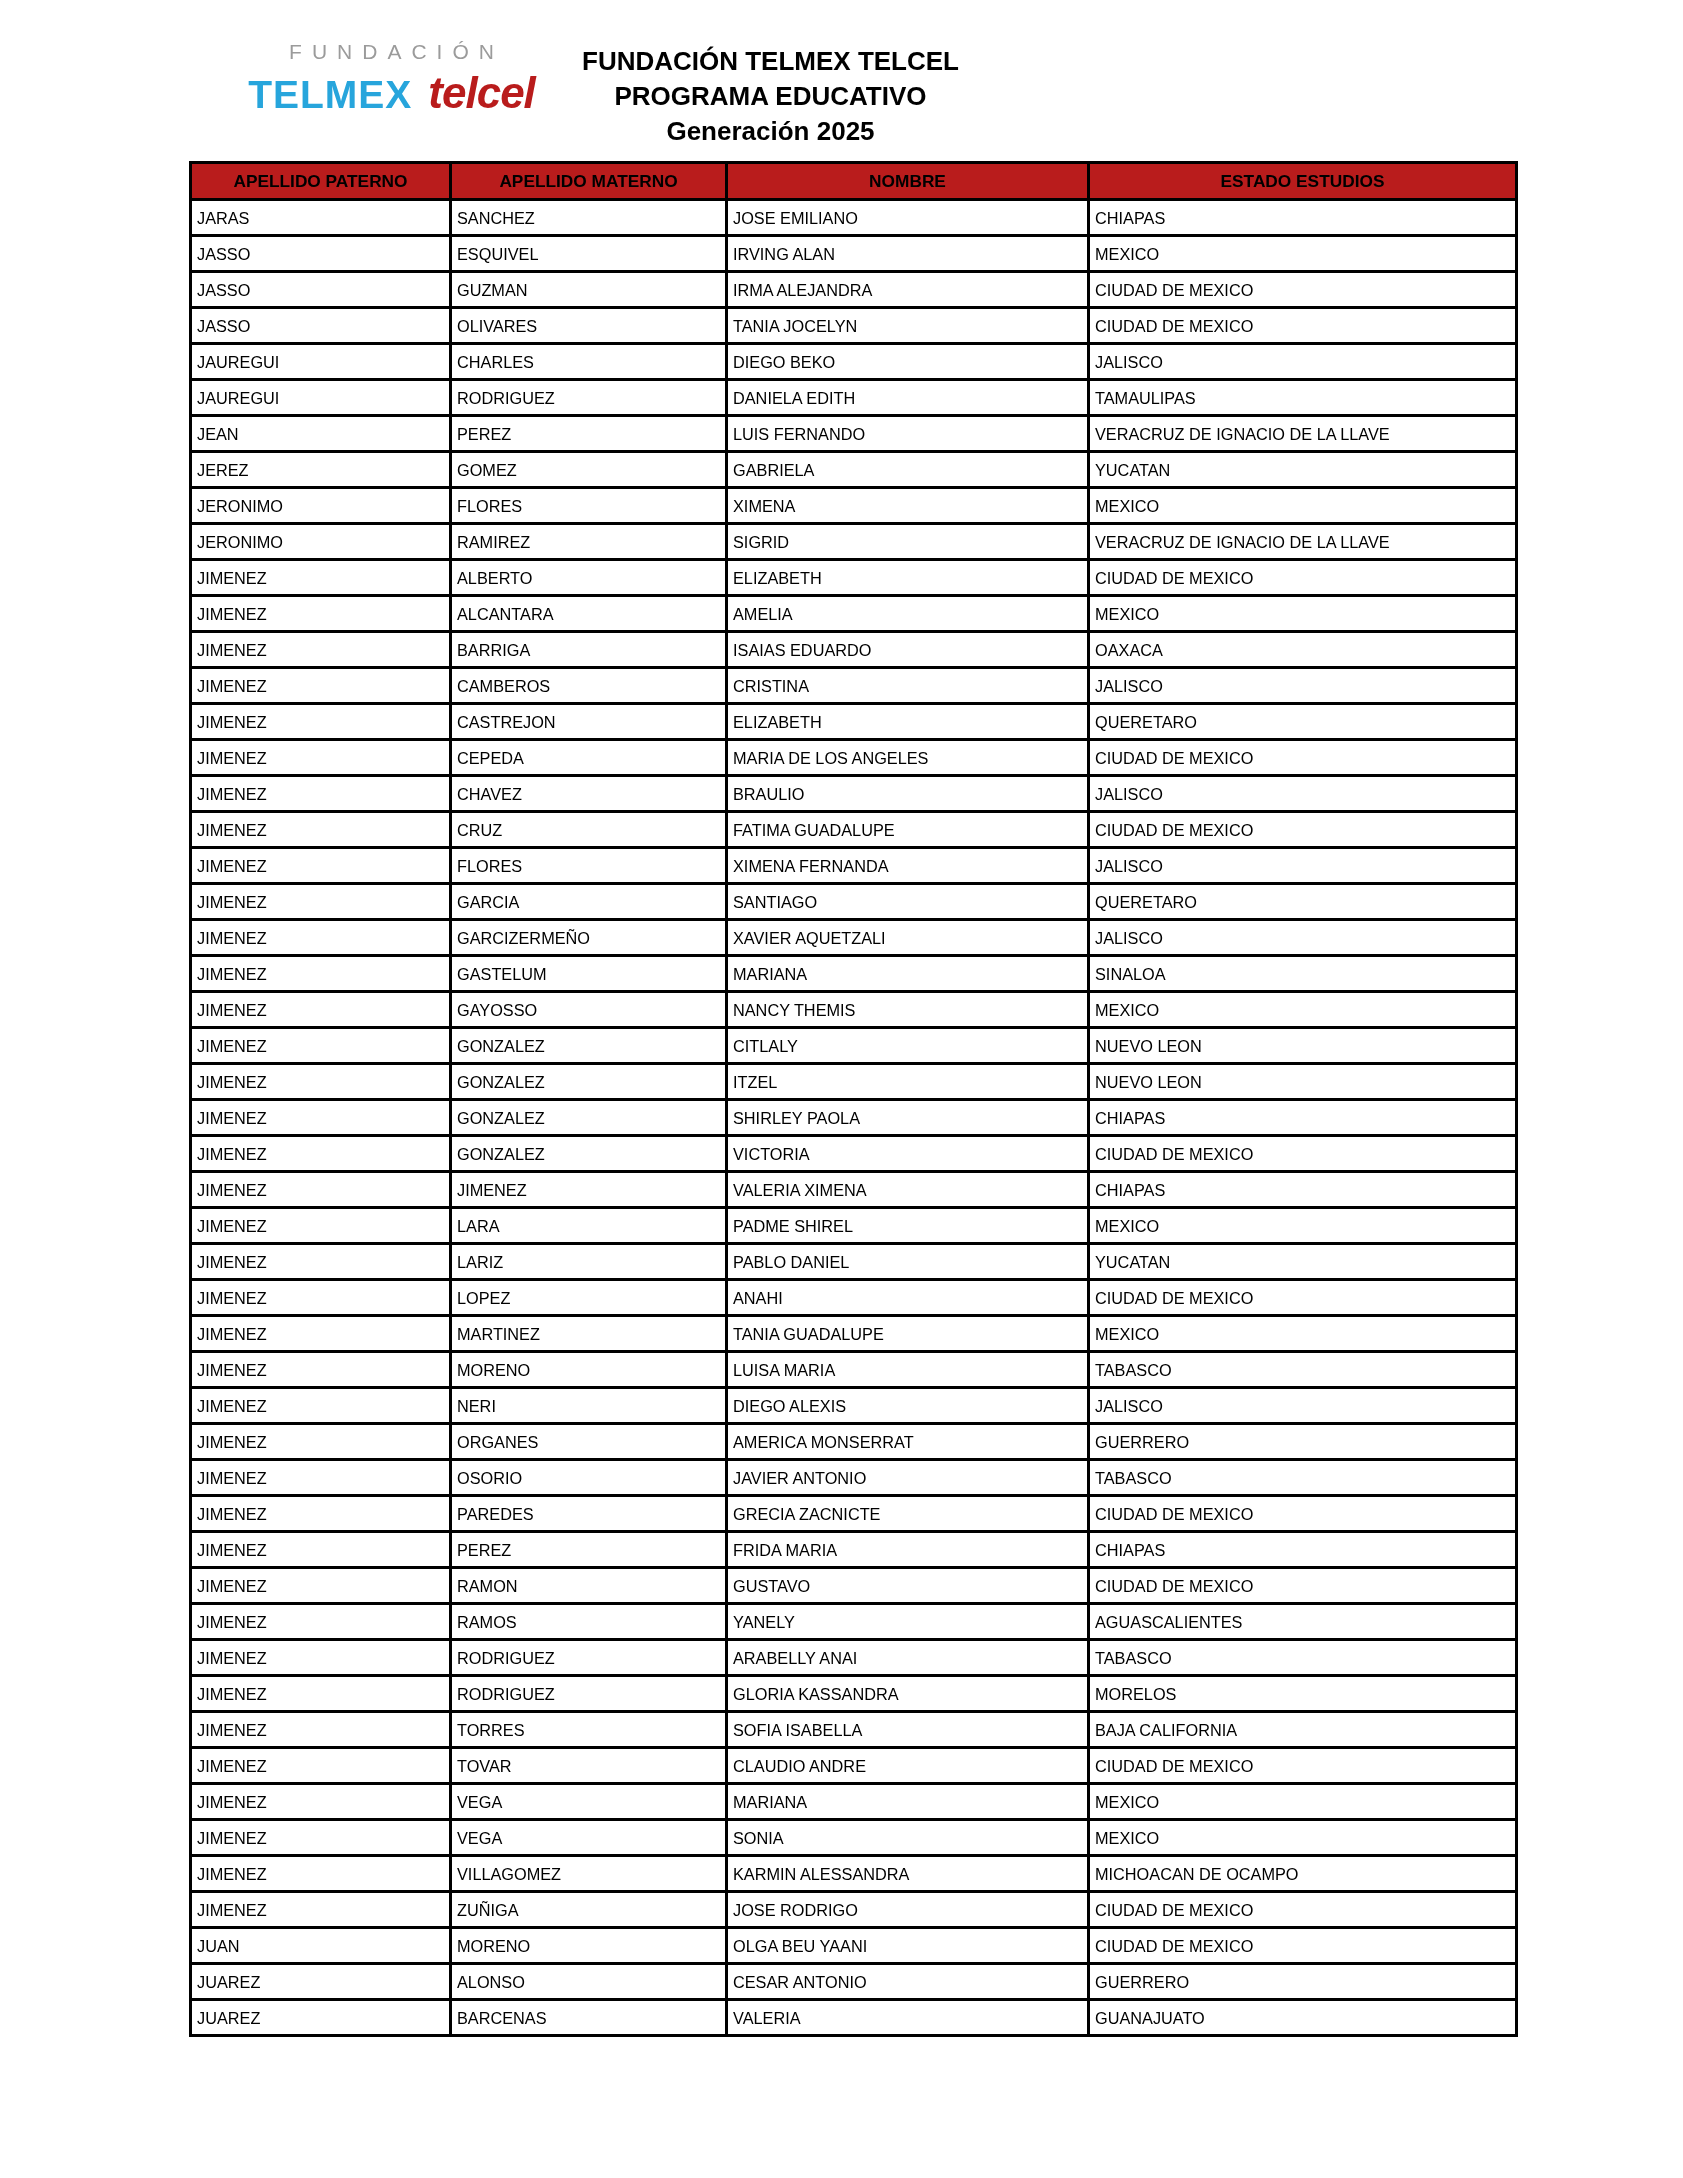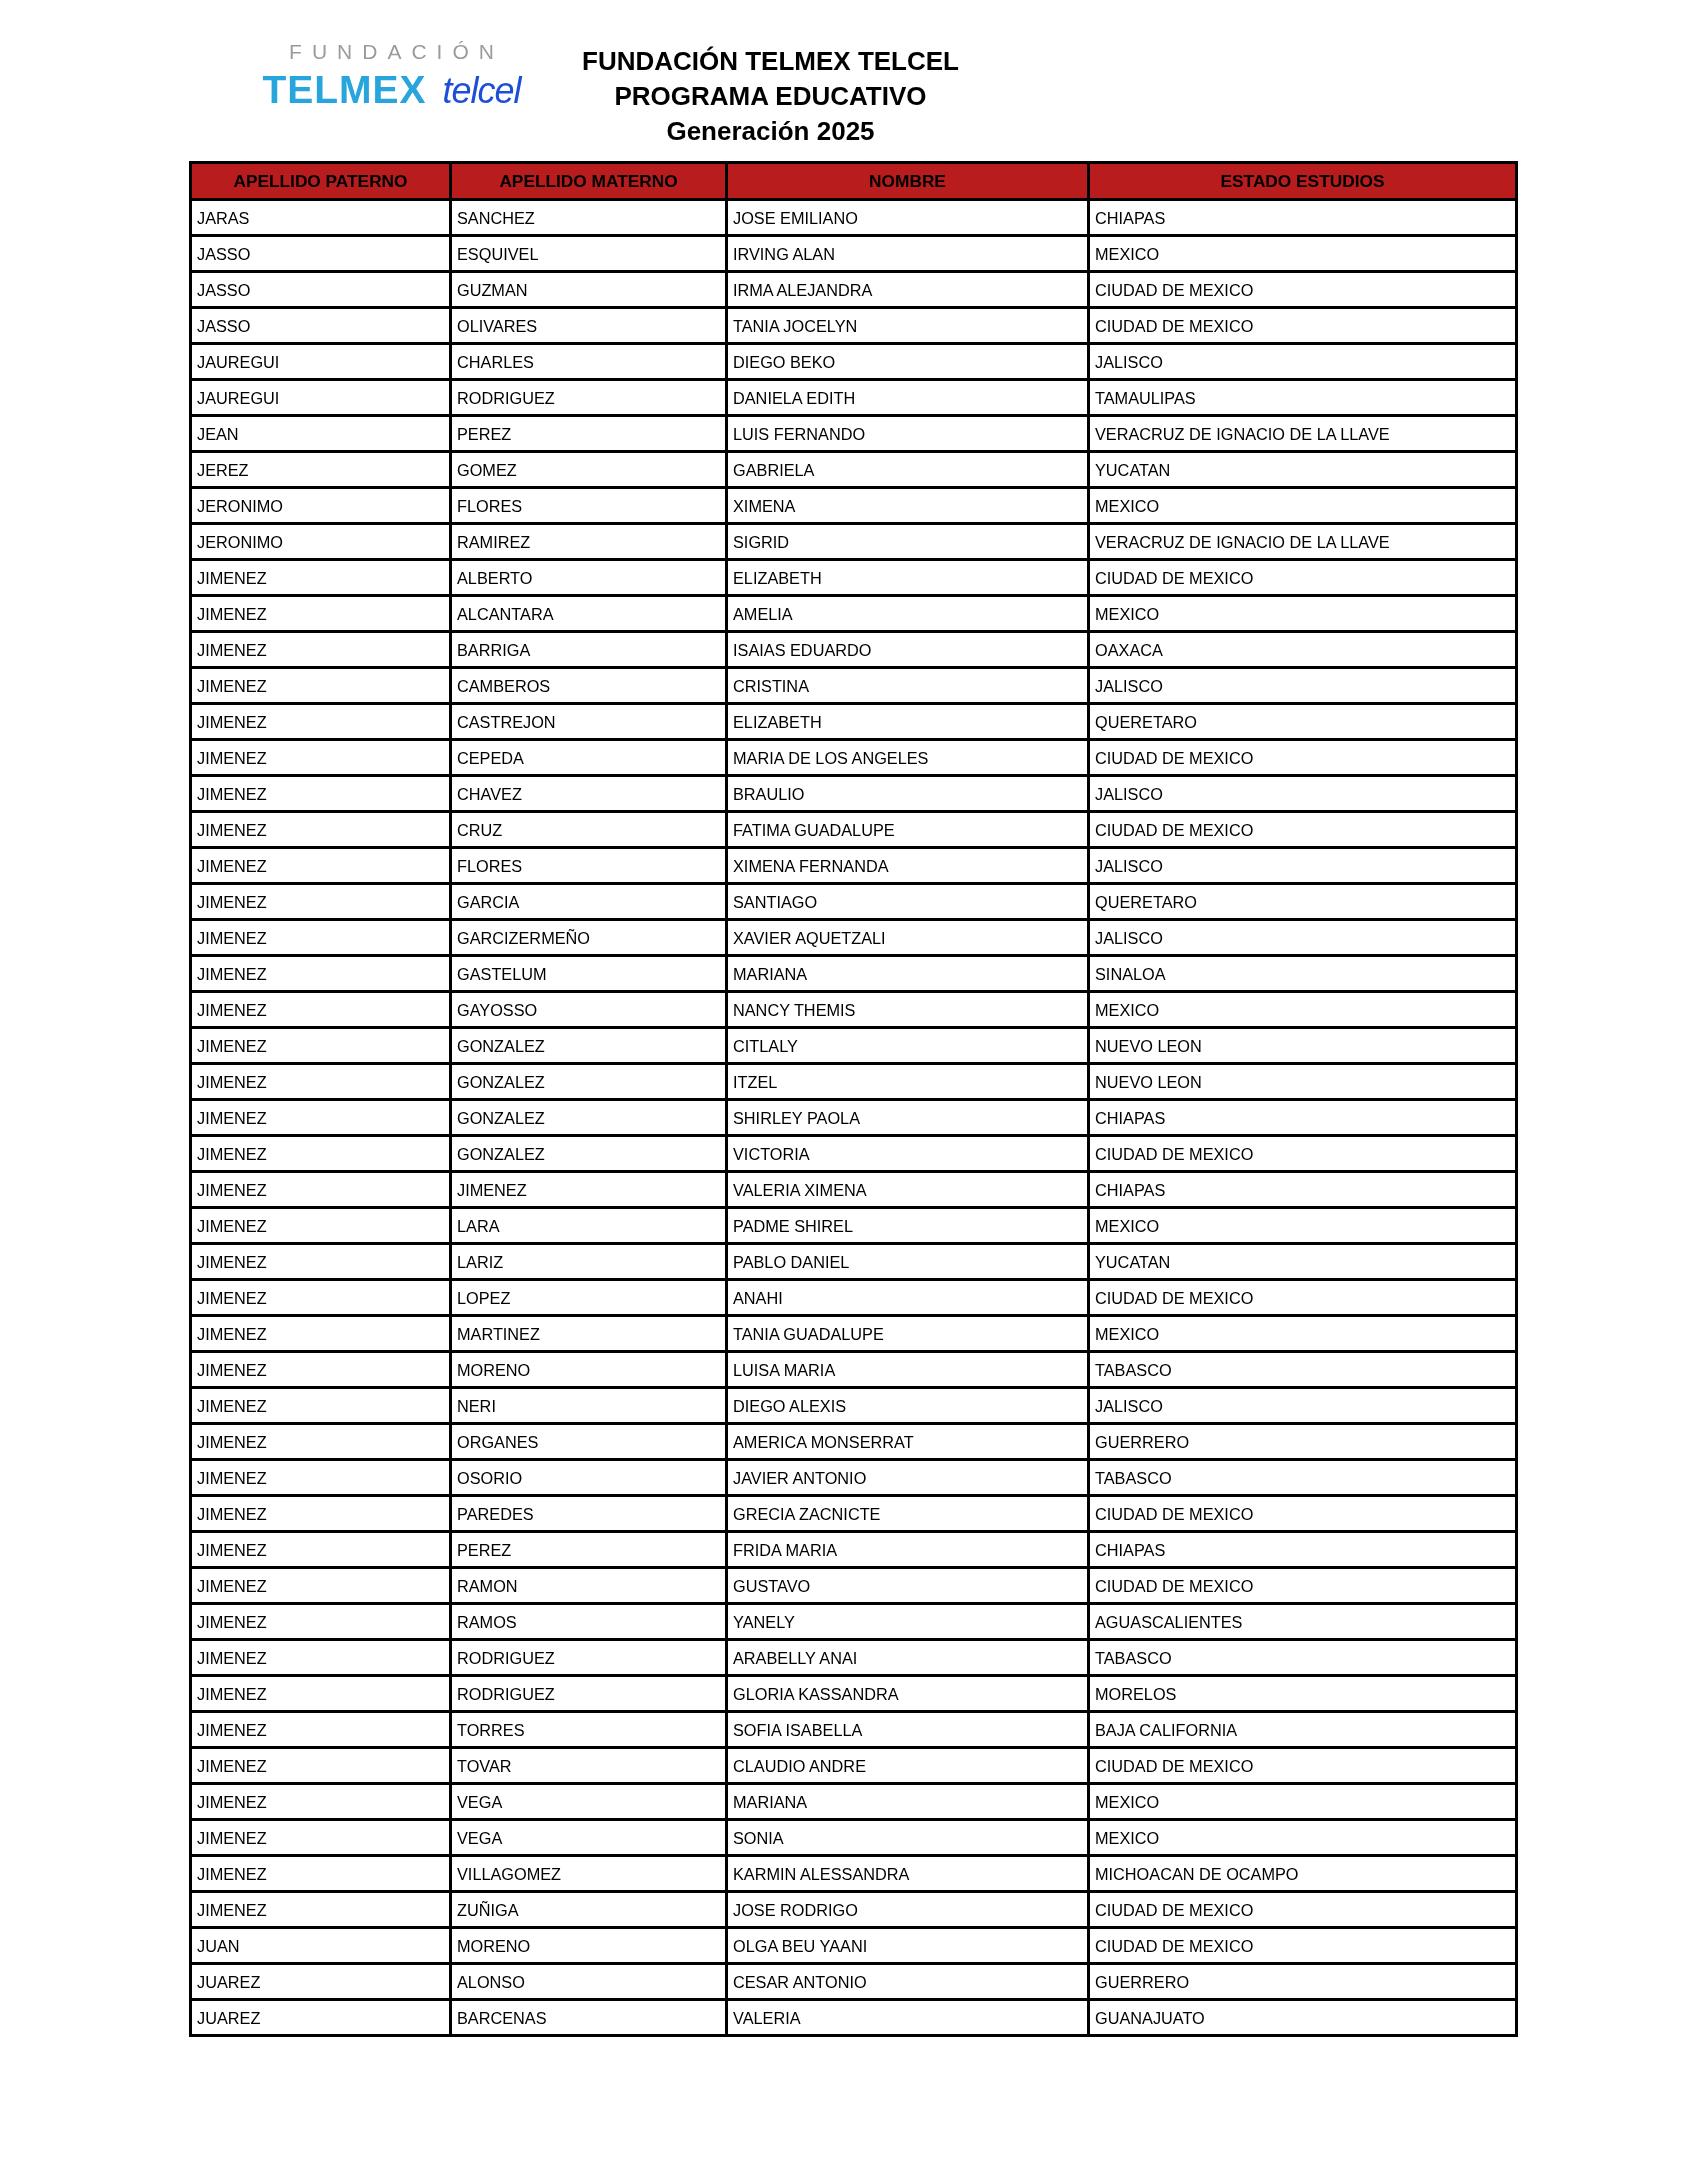--- a/index.html
+++ b/index.html
@@ -37,24 +37,24 @@
     justify-content: center;
     gap: 16px;
   }
   .logo-telmex {
     font-size: 39px;
     font-weight: 700;
     color: #27a5dc;
     letter-spacing: 1px;
   }
   .logo-telcel {
-    font-size: 36px;
-    font-weight: 400;
+    font-size: 44px;
+    font-weight: 700;
     font-style: italic;
-    color: #1d4ed8;
+    color: #b91c1c;
     letter-spacing: -1px;
   }
 
   
   .title-block {
     position: absolute;
     left: 0;
     top: 44px;
     width: 1541px;
     text-align: center;

